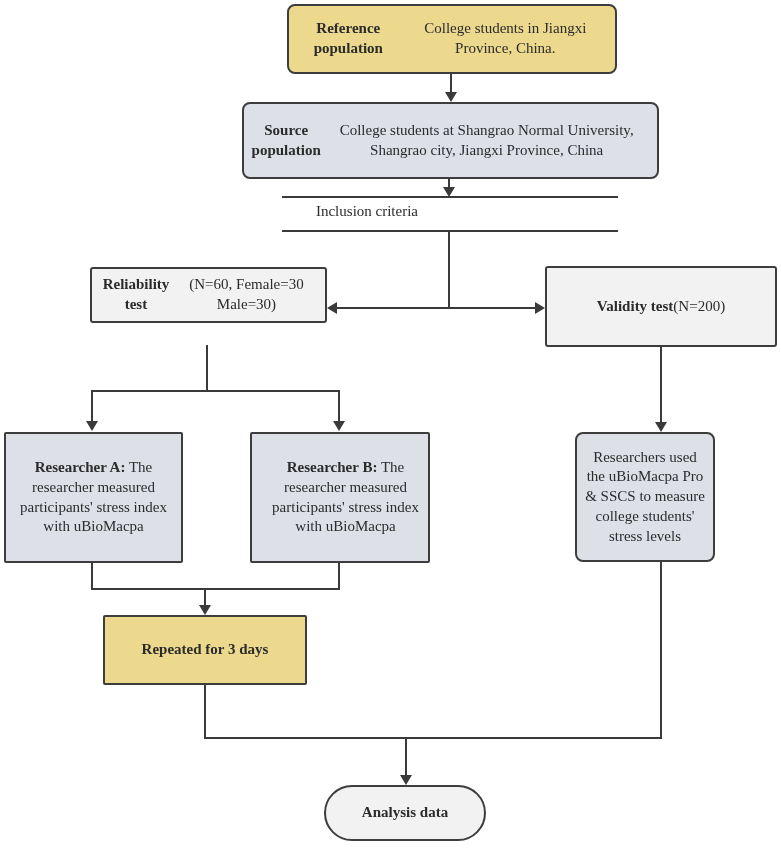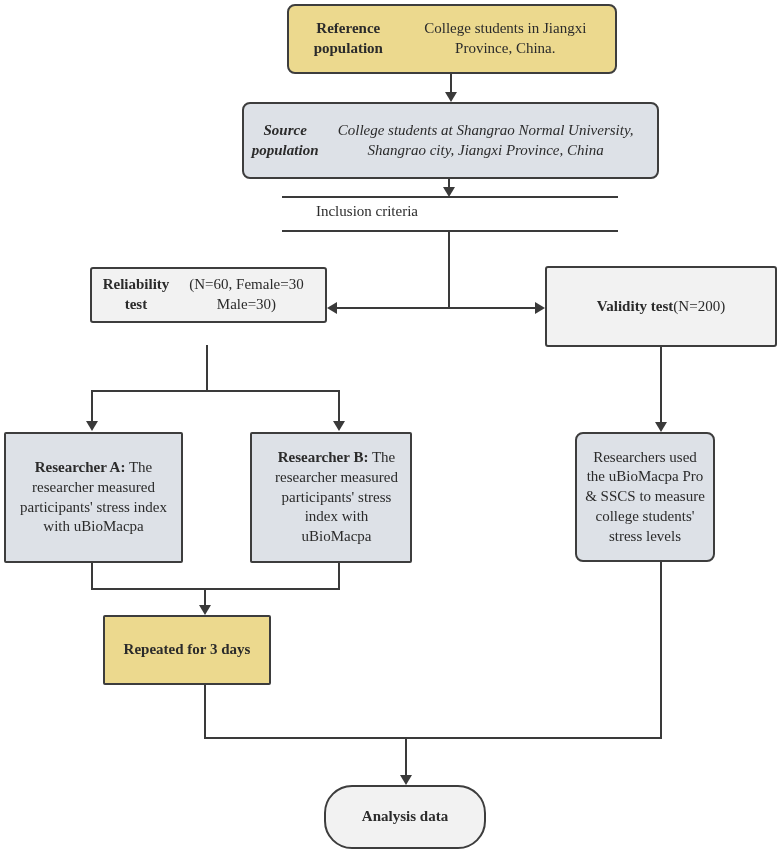--- a/index.html
+++ b/index.html
@@ -43,21 +43,21 @@
 <div id="canvas">
 
   <div class="node fill-yellow" style="left:287px; top:4px; width:330px; height:70px; border-radius:8px;">
     <div class="title">Reference population</div>
     <div>College students in Jiangxi Province, China.</div>
   </div>
 
   <div class="line" style="left:450px; top:74px; width:2px; height:19px;"></div>
   <div class="head-down" style="left:445px; top:92px;"></div>
 
-  <div class="node fill-blue" style="left:242px; top:102px; width:417px; height:77px; border-radius:8px;font-style:italic;">
+  <div class="node fill-blue" style="left:242px; top:102px; width:417px; height:77px; border-radius:8px;">
     <div class="title">Source population</div>
     <div>College students at Shangrao Normal University, Shangrao city, Jiangxi Province, China</div>
   </div>
 
   <div class="line" style="left:448px; top:179px; width:2px; height:9px;"></div>
   <div class="head-down" style="left:443px; top:187px;"></div>
 
   <div class="line" style="left:282px; top:196px; width:336px; height:2px;"></div>
   <div class="crit-label" style="left:282px; top:203px; width:170px;">Inclusion criteria</div>
   <div class="line" style="left:282px; top:230px; width:336px; height:2px;"></div>
@@ -85,41 +85,41 @@
   <div class="line" style="left:338px; top:390px; width:2px; height:31px;"></div>
   <div class="head-down" style="left:333px; top:421px;"></div>
 
   <div class="line" style="left:660px; top:347px; width:2px; height:75px;"></div>
   <div class="head-down" style="left:655px; top:422px;"></div>
 
   <div class="node fill-blue" style="left:4px; top:432px; width:179px; height:131px; border-radius:2px;">
     <div><b>Researcher A:</b><span> The researcher measured participants' stress index with uBioMacpa</span></div>
   </div>
 
-  <div class="node fill-blue" style="left:250px; top:432px; width:162px; height:131px; border-radius:2px;padding-left:17px;">
+  <div class="node fill-blue" style="left:250px; top:432px; width:180px; height:131px; border-radius:2px;padding-left:17px;">
     <div><b>Researcher B:</b><span> The researcher measured participants' stress index with uBioMacpa</span></div>
   </div>
 
   <div class="node fill-blue" style="left:575px; top:432px; width:140px; height:130px; border-radius:8px;">
     <div>Researchers used the uBioMacpa Pro &amp; SSCS to measure college students' stress levels</div>
   </div>
 
   <div class="line" style="left:91px; top:563px; width:2px; height:25px;"></div>
   <div class="line" style="left:338px; top:563px; width:2px; height:25px;"></div>
   <div class="line" style="left:91px; top:588px; width:249px; height:2px;"></div>
   <div class="line" style="left:204px; top:588px; width:2px; height:17px;"></div>
   <div class="head-down" style="left:199px; top:605px;"></div>
 
-  <div class="node fill-yellow" style="left:103px; top:615px; width:168px; height:70px; border-radius:2px;">
+  <div class="node fill-yellow" style="left:103px; top:615px; width:204px; height:70px; border-radius:2px;">
     <div class="title">Repeated for 3 days</div>
   </div>
 
   <div class="line" style="left:204px; top:685px; width:2px; height:53px;"></div>
   <div class="line" style="left:660px; top:562px; width:2px; height:177px;"></div>
   <div class="line" style="left:204px; top:737px; width:458px; height:2px;"></div>
   <div class="line" style="left:405px; top:739px; width:2px; height:37px;"></div>
   <div class="head-down" style="left:400px; top:775px;"></div>
 
-  <div class="node fill-gray" style="left:324px; top:785px; width:162px; height:64px; border-radius:28px;text-align:center;">
+  <div class="node fill-gray" style="left:324px; top:785px; width:162px; height:56px; border-radius:28px;text-align:center;">
     <div class="title">Analysis data</div>
   </div>
 
 </div>
 
 </body></html>

